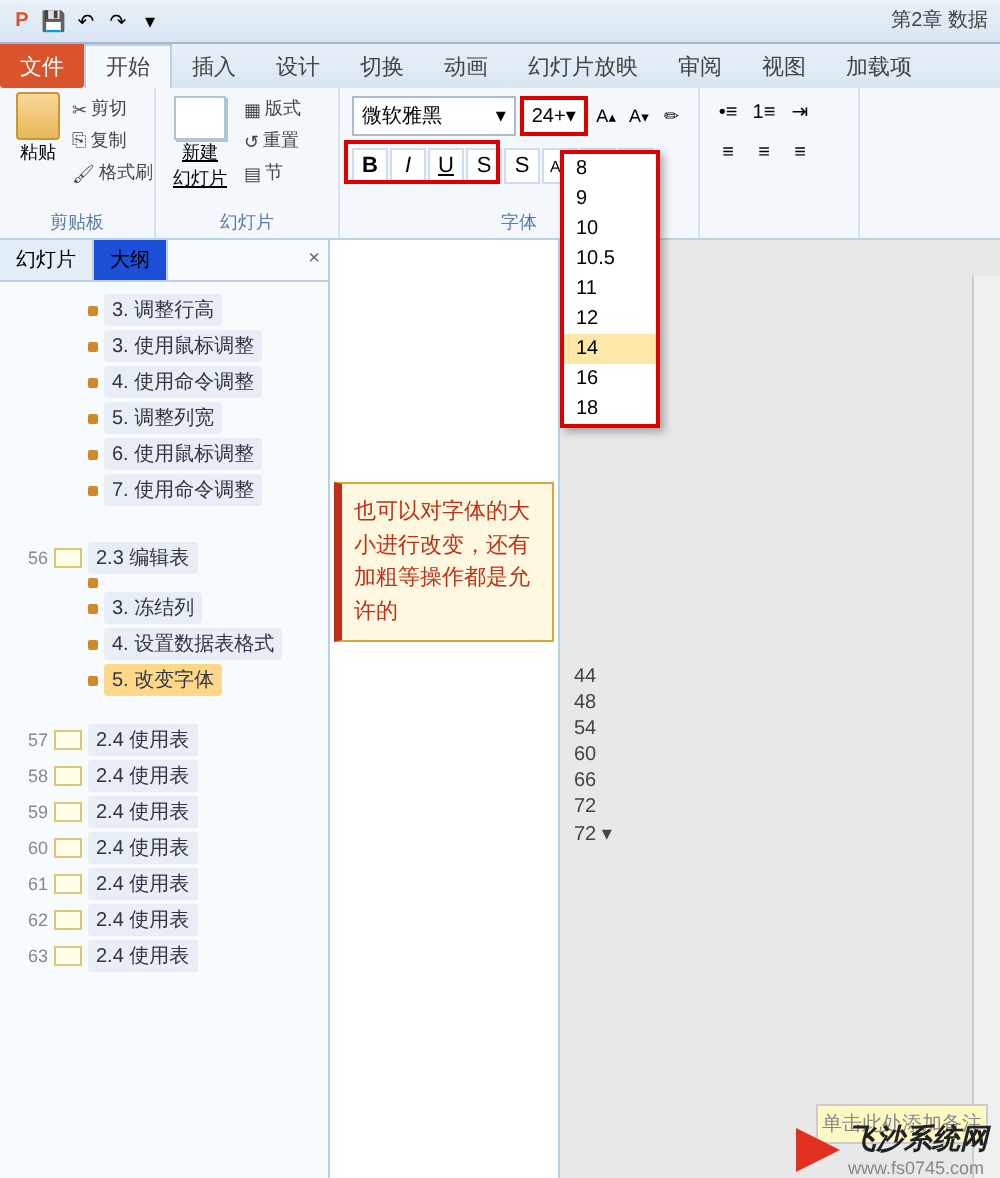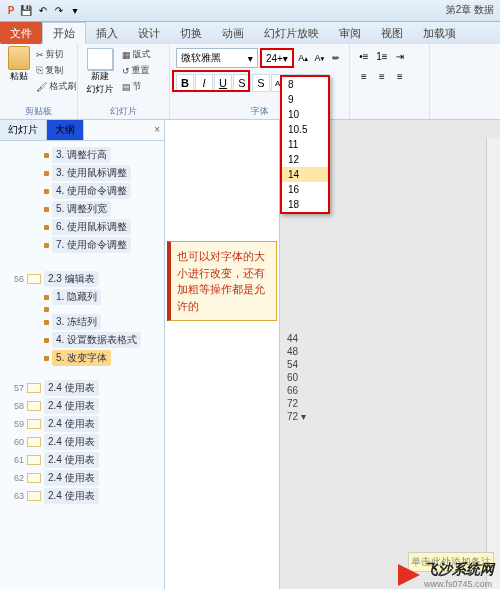--- a/index.html
+++ b/index.html
@@ -14,21 +14,21 @@
 .menu-tab.active { background: #f4f8fc; border: 1px solid #bcd0e4; border-bottom: none; }
 .ribbon { height: 76px; background: #f4f8fc; border-bottom: 1px solid #bcd0e4; display: flex; position: relative; }
 .ribbon-group { border-right: 1px solid #d8e4ef; padding: 2px 4px 12px 4px; position: relative; }
 .group-label { position: absolute; bottom: 1px; left: 0; right: 0; text-align: center; font-size: 9px; color: #5a7ba8; }
 .clipboard-g { width: 78px; }
 .paste-btn { display: flex; flex-direction: column; align-items: center; width: 30px; font-size: 9px; }
 .paste-icon { width: 22px; height: 24px; background: linear-gradient(#f8d898, #e8b858); border: 1px solid #c89838; border-radius: 2px; }
 .clip-side { position: absolute; left: 36px; top: 4px; font-size: 9px; color: #444; }
 .clip-side div { display: flex; align-items: center; gap: 2px; margin-bottom: 3px; }
 .slides-g { width: 92px; }
-.newslide-btn { display: flex; flex-direction: column; align-items: center; width: 36px; font-size: 9px; position: absolute; left: 4px; top: 4px; }
+.newslide-btn { display: flex; flex-direction: column; align-items: center; width: 36px; font-size: 9px; position: absolute; left: 4px; top: 4px; text-decoration: underline; }
 .newslide-icon { width: 26px; height: 22px; background: #fff; border: 1px solid #b0c4d8; box-shadow: 1px 1px 0 #b0c4d8; }
 .slides-side { position: absolute; left: 44px; top: 4px; font-size: 9px; color: #444; }
 .slides-side div { display: flex; align-items: center; gap: 2px; margin-bottom: 3px; }
 .font-g { width: 180px; position: relative; }
 .font-row1 { display: flex; gap: 2px; padding: 2px; }
 .font-sel { border: 1px solid #abc; background: #fff; height: 20px; font-size: 10px; padding: 0 4px; display: flex; align-items: center; }
 .font-name { width: 90px; }
 .font-size-box { width: 36px; border: 2px solid #d00; }
 .aa-btn { width: 16px; height: 20px; font-size: 9px; display: flex; align-items: center; justify-content: center; }
 .font-row2 { display: flex; gap: 1px; padding: 2px; margin-top: 2px; }
@@ -224,24 +224,20 @@
         </div>
       <div style="height:14px"></div>
       <div id="ol2">
           <div class="outline-item ">
             <span class="outline-num">56</span>
             <span class="slide-thumb-mini"></span>
             <span class="oi-text ">2.3 编辑表</span>
           </div>
           <div class="outline-item oi-indent2">
             <span class="bullet"></span>
-            <span class="oi-text ">1. 隐藏列</span>
-          </div>
-          <div class="outline-item oi-indent2">
-            <span class="bullet"></span>
           </div>
           <div class="outline-item oi-indent2">
             <span class="bullet"></span>
             <span class="oi-text ">3. 冻结列</span>
           </div>
           <div class="outline-item oi-indent2">
             <span class="bullet"></span>
             <span class="oi-text ">4. 设置数据表格式</span>
           </div>
           <div class="outline-item oi-indent2">

